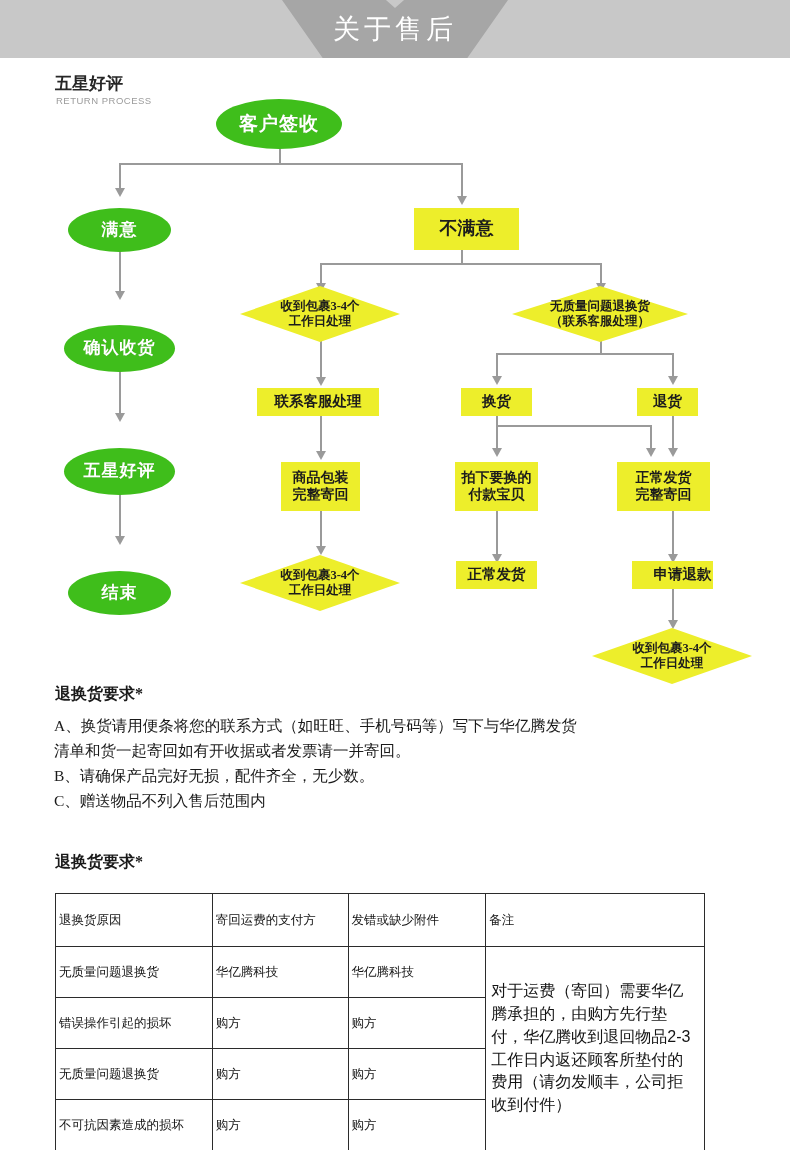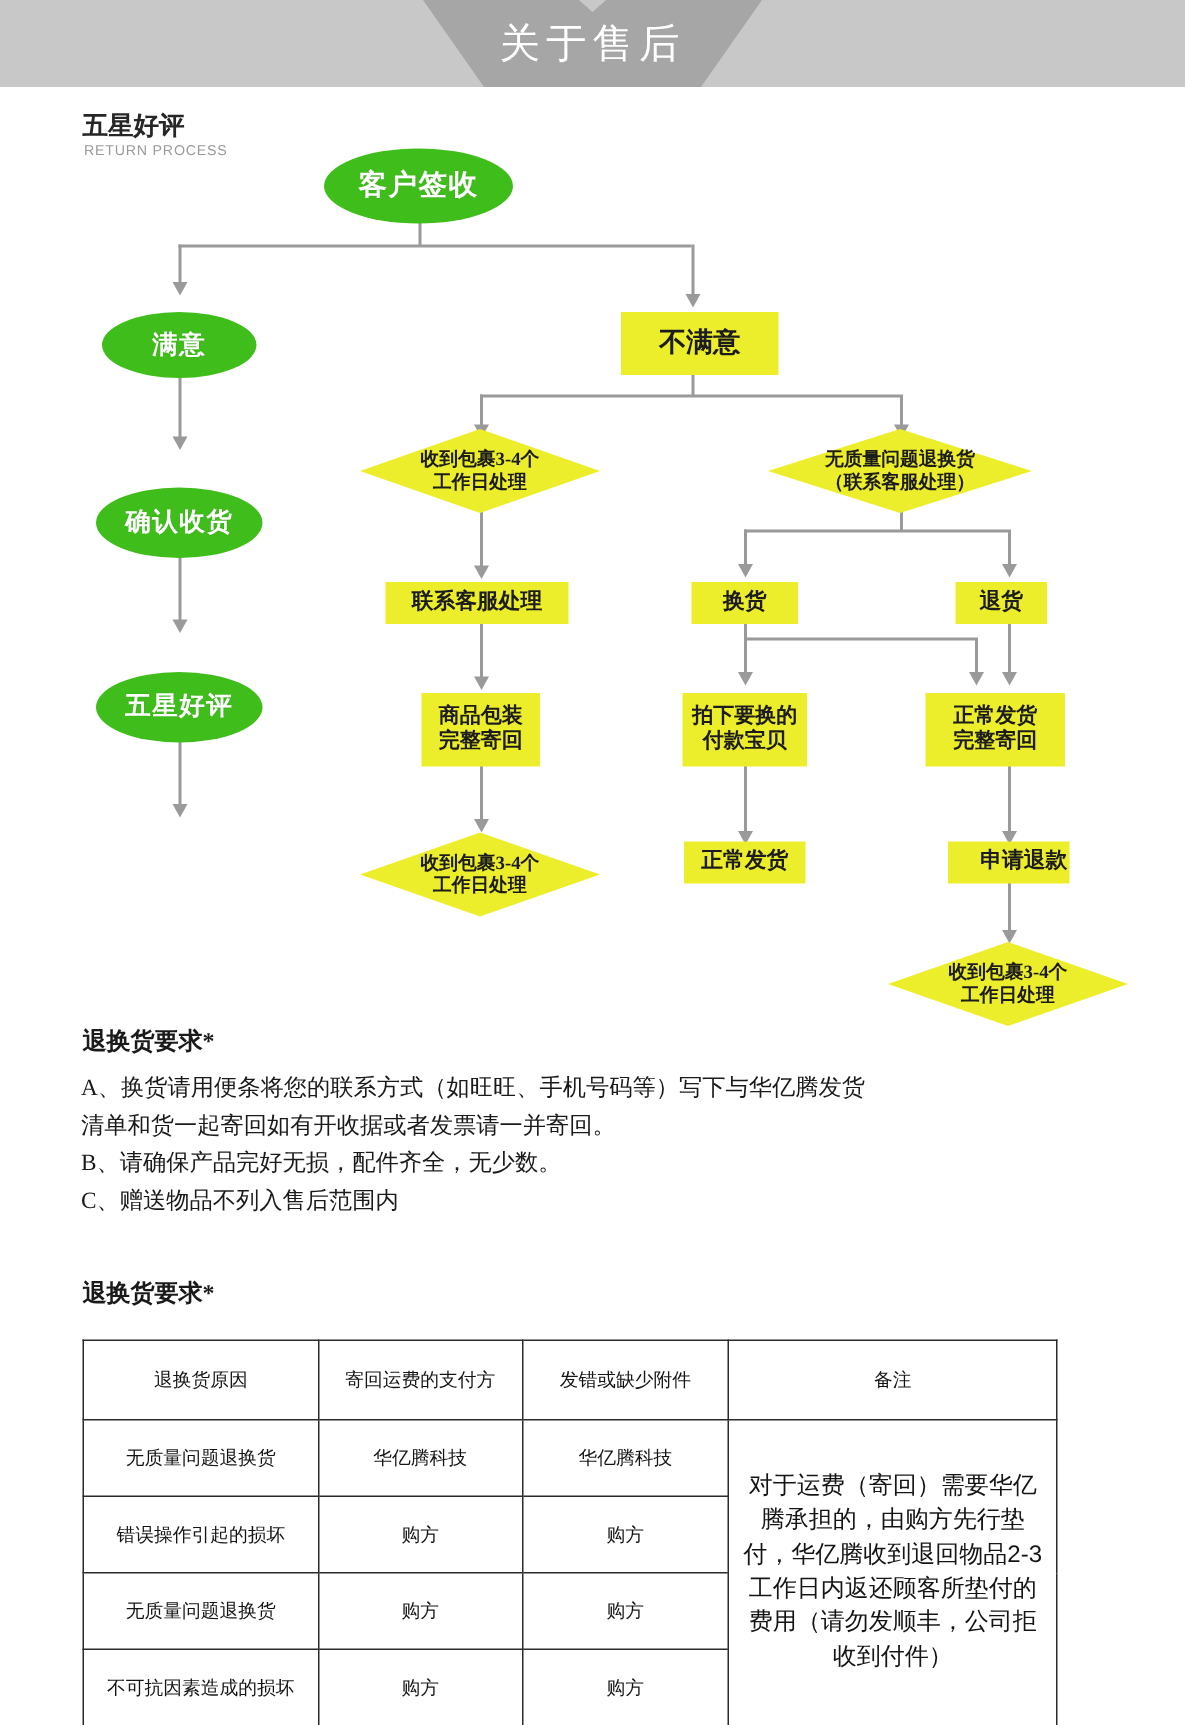--- a/index.html
+++ b/index.html
@@ -66,21 +66,21 @@
     border-top:9px solid #9a9a9a;}
 
   
   .req-head{position:absolute;font-weight:bold;font-size:16px;color:#1a1a1a;}
   .req-body{position:absolute;font-size:15.5px;color:#1a1a1a;line-height:1.62;}
   .req-body p{margin:0;}
 
   
   .tbl{position:absolute;border-collapse:collapse;
        font-family:"Liberation Sans","DejaVu Sans",sans-serif;}
-  .tbl td{border:1.3px solid #2b2b2b;text-align:center;vertical-align:middle;
+  .tbl td{border:1.3px solid #2b2b2b;vertical-align:middle;
           font-size:12.5px;color:#141414;padding:2px 3px;}
   .tbl td.note{font-size:16px;line-height:1.42;padding:4px 5px;}
 </style>
 </head>
 <body>
 
 <div class="banner">
   <div class="banner-chevron"></div>
   <div class="banner-title">关于售后</div>
 </div>
@@ -147,20 +147,21 @@
   <div class="arrowhead" style="left:668px;top:562px;"></div>
 
   <div class="node ellipse" style="left:216px;top:41px;width:126px;height:50px;font-size:19px;">客户签收</div>
 
   <div class="node ellipse" style="left:68px;top:150px;width:103px;height:44px;">满意</div>
 
   <div class="node ellipse" style="left:64px;top:267px;width:111px;height:47px;">确认收货</div>
 
   <div class="node ellipse" style="left:64px;top:390px;width:111px;height:47px;">五星好评</div>
 
+  <div class="node ellipse" style="left:68px;top:513px;width:103px;height:44px;">结束</div>
 
   <div class="node rect" style="left:414px;top:150px;width:105px;height:42px;font-size:18px;">不满意</div>
 
   <div class="dia-wrap" style="left:240px;top:228px;width:160px;height:56px;">
     <div class="dia-shape"></div>
     <div class="dia-label" style="font-size:12.5px;white-space:pre-line;">收到包裹3-4个
 工作日处理</div>
   </div>
 
   <div class="dia-wrap" style="left:512px;top:228px;width:176px;height:56px;">

